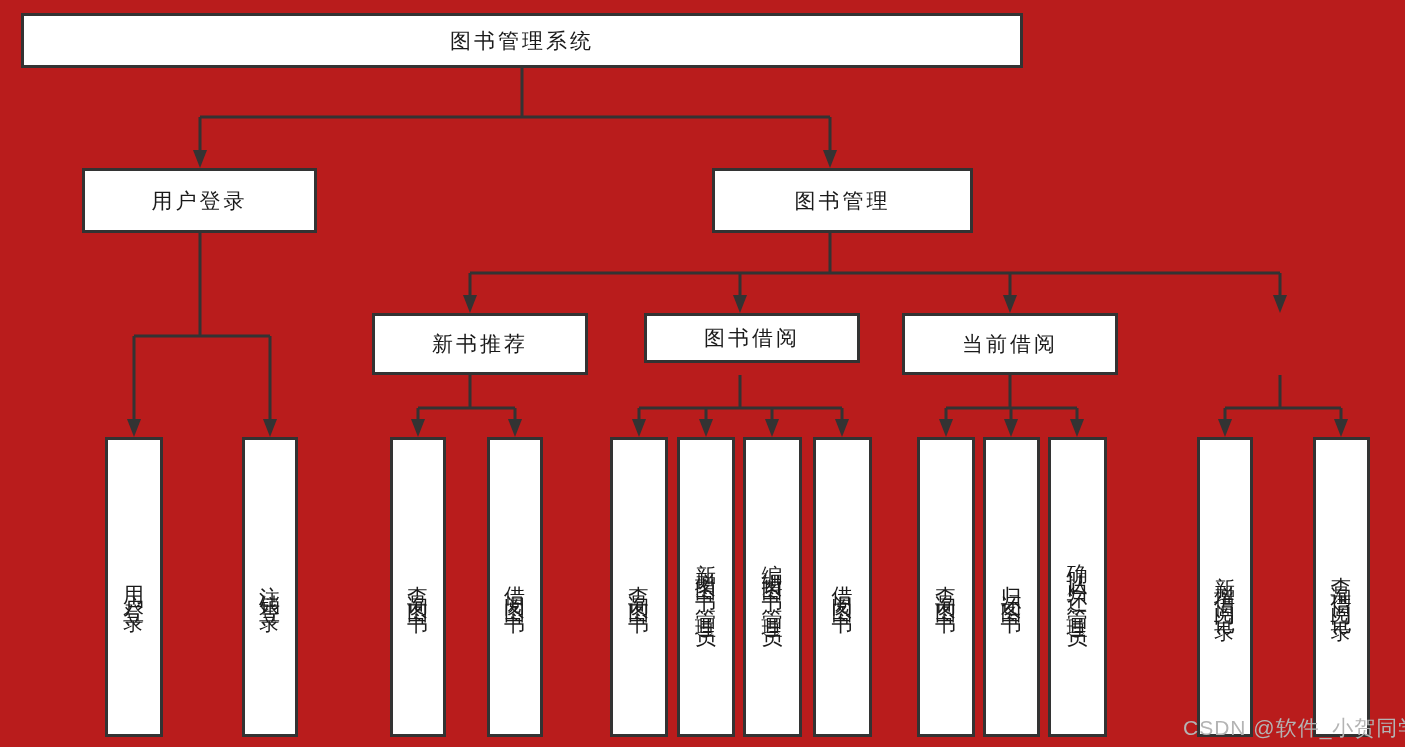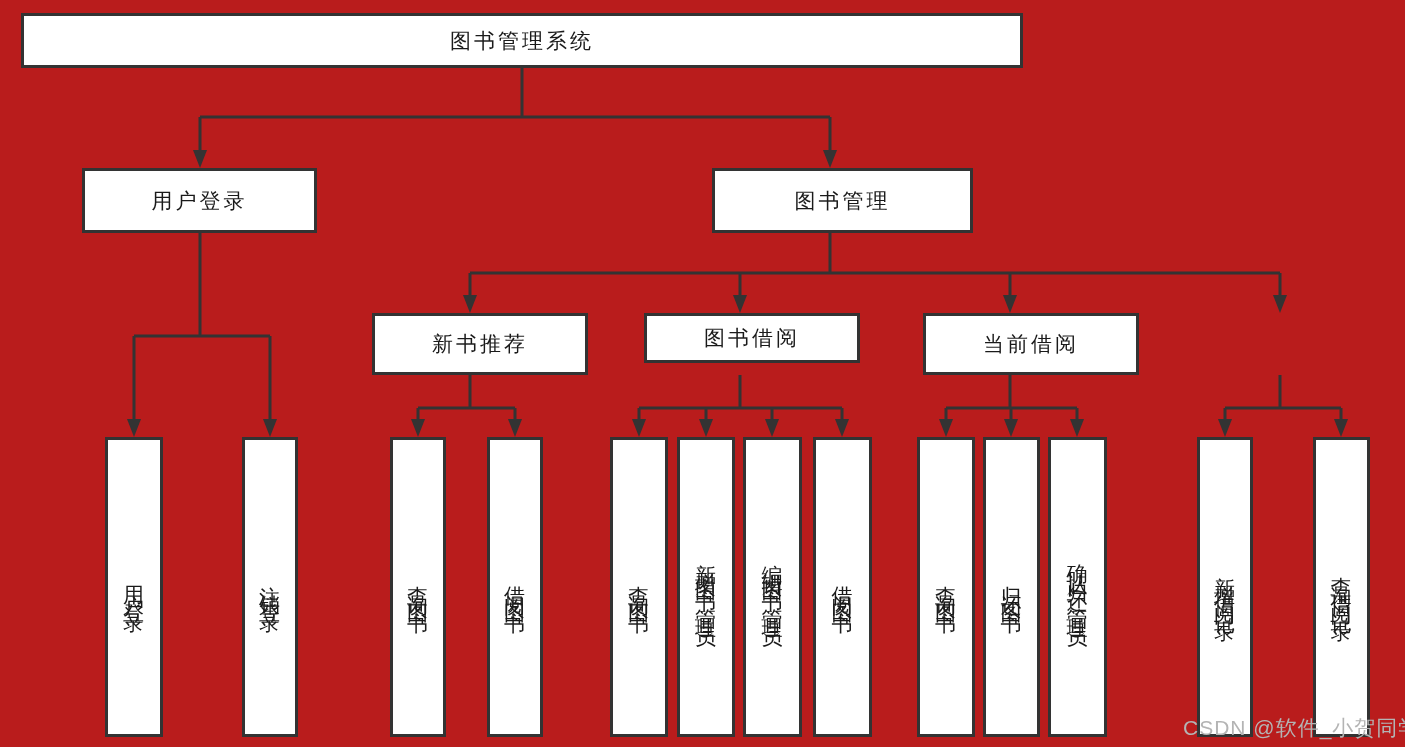--- a/index.html
+++ b/index.html
@@ -97,21 +97,21 @@
     </g>
   </svg>
 
   <div class="node node-h" style="left:21px; top:13px; width:1002px; height:55px;">图书管理系统</div>
 
   <div class="node node-h" style="left:82px; top:168px; width:235px; height:65px;">用户登录</div>
   <div class="node node-h" style="left:712px; top:168px; width:261px; height:65px;">图书管理</div>
 
   <div class="node node-h" style="left:372px; top:313px; width:216px; height:62px;">新书推荐</div>
   <div class="node node-h" style="left:632px; top:313px; width:216px; height:50px;margin-left:12px;">图书借阅</div>
-  <div class="node node-h" style="left:902px; top:313px; width:216px; height:62px;margin-left:21px;">当前借阅</div>
+  <div class="node node-h" style="left:902px; top:313px; width:216px; height:62px;">当前借阅</div>
 
   <div class="node node-v" style="left:105px; top:437px; width:58px; height:300px;">用户登录</div>
   <div class="node node-v" style="left:242px; top:437px; width:56px; height:300px;">注销登录</div>
 
   <div class="node node-v" style="left:390px; top:437px; width:56px; height:300px;">查询图书</div>
   <div class="node node-v" style="left:487px; top:437px; width:56px; height:300px;">借阅图书</div>
 
   <div class="node node-v" style="left:610px; top:437px; width:58px; height:300px;">查询图书</div>
   <div class="node node-v" style="left:677px; top:437px; width:58px; height:300px;">新增图书（管理员）</div>
   <div class="node node-v" style="left:743px; top:437px; width:59px; height:300px;">编辑图书（管理员）</div>

